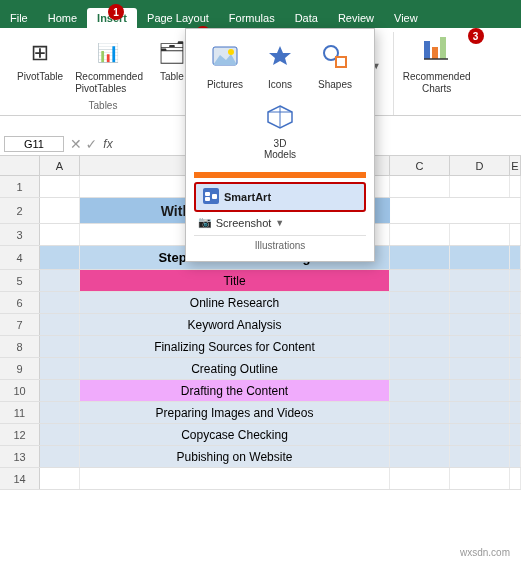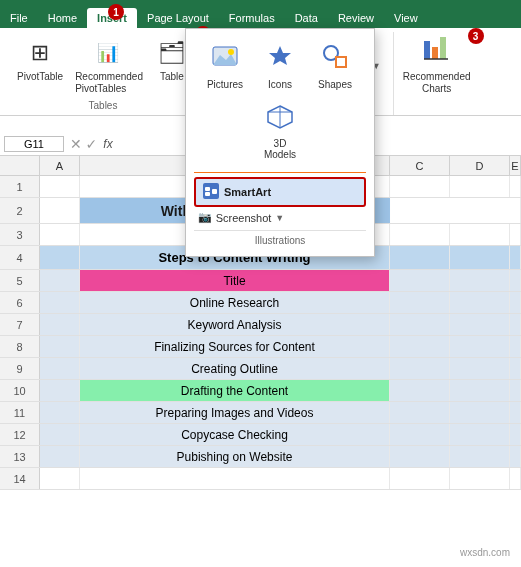--- a/index.html
+++ b/index.html
@@ -472,21 +472,21 @@
           <svg width="28" height="28" viewBox="0 0 28 28">
             <polygon points="14,4 26,10 26,20 14,26 2,20 2,10" fill="none" stroke="#4472c4" stroke-width="1.5"></polygon>
             <line x1="14" y1="4" x2="14" y2="26" stroke="#4472c4" stroke-width="1"></line>
             <line x1="2" y1="10" x2="26" y2="10" stroke="#4472c4" stroke-width="1"></line>
           </svg>
         </div>
         <div class="dropdown-item-label">3D<br>Models</div>
       </div>
     </div>
 
-    <div style="margin-top:6px; padding-top:4px; border-top:1px solid #f97316;">
+    <div style="margin-top:6px; padding-top:4px; border-top:6px solid #f97316;">
       <div class="smartart-btn">
         <span>
           <svg width="18" height="18" viewBox="0 0 18 18">
             <rect x="1" y="1" width="16" height="16" rx="2" fill="#4472c4"></rect>
             <rect x="3" y="5" width="5" height="4" rx="1" fill="#fff"></rect>
             <rect x="3" y="10" width="5" height="4" rx="1" fill="#fff"></rect>
             <rect x="10" y="7" width="5" height="5" rx="1" fill="#fff"></rect>
           </svg>
         </span>
         <span>SmartArt</span>
@@ -607,21 +607,21 @@
         <span>Creating Outline</span>
       </div>
       <div class="sheet-cell cell-c" style="background:#dce6f1;"></div>
       <div class="sheet-cell cell-c" style="background:#dce6f1;"></div>
       <div class="sheet-cell cell-rest" style="background:#dce6f1;"></div>
     </div>
 
     <div class="sheet-row row-data">
       <div class="row-num">10</div>
       <div class="sheet-cell cell-a" style="background:#dce6f1;"></div>
-      <div class="sheet-cell cell-b" style="background:#86efac;justify-content:center;">
+      <div class="sheet-cell cell-b" style="background:#f0abfc;justify-content:center;">
         <span>Drafting the Content</span>
       </div>
       <div class="sheet-cell cell-c" style="background:#dce6f1;"></div>
       <div class="sheet-cell cell-c" style="background:#dce6f1;"></div>
       <div class="sheet-cell cell-rest" style="background:#dce6f1;"></div>
     </div>
 
     <div class="sheet-row row-data">
       <div class="row-num">11</div>
       <div class="sheet-cell cell-a" style="background:#dce6f1;"></div>

